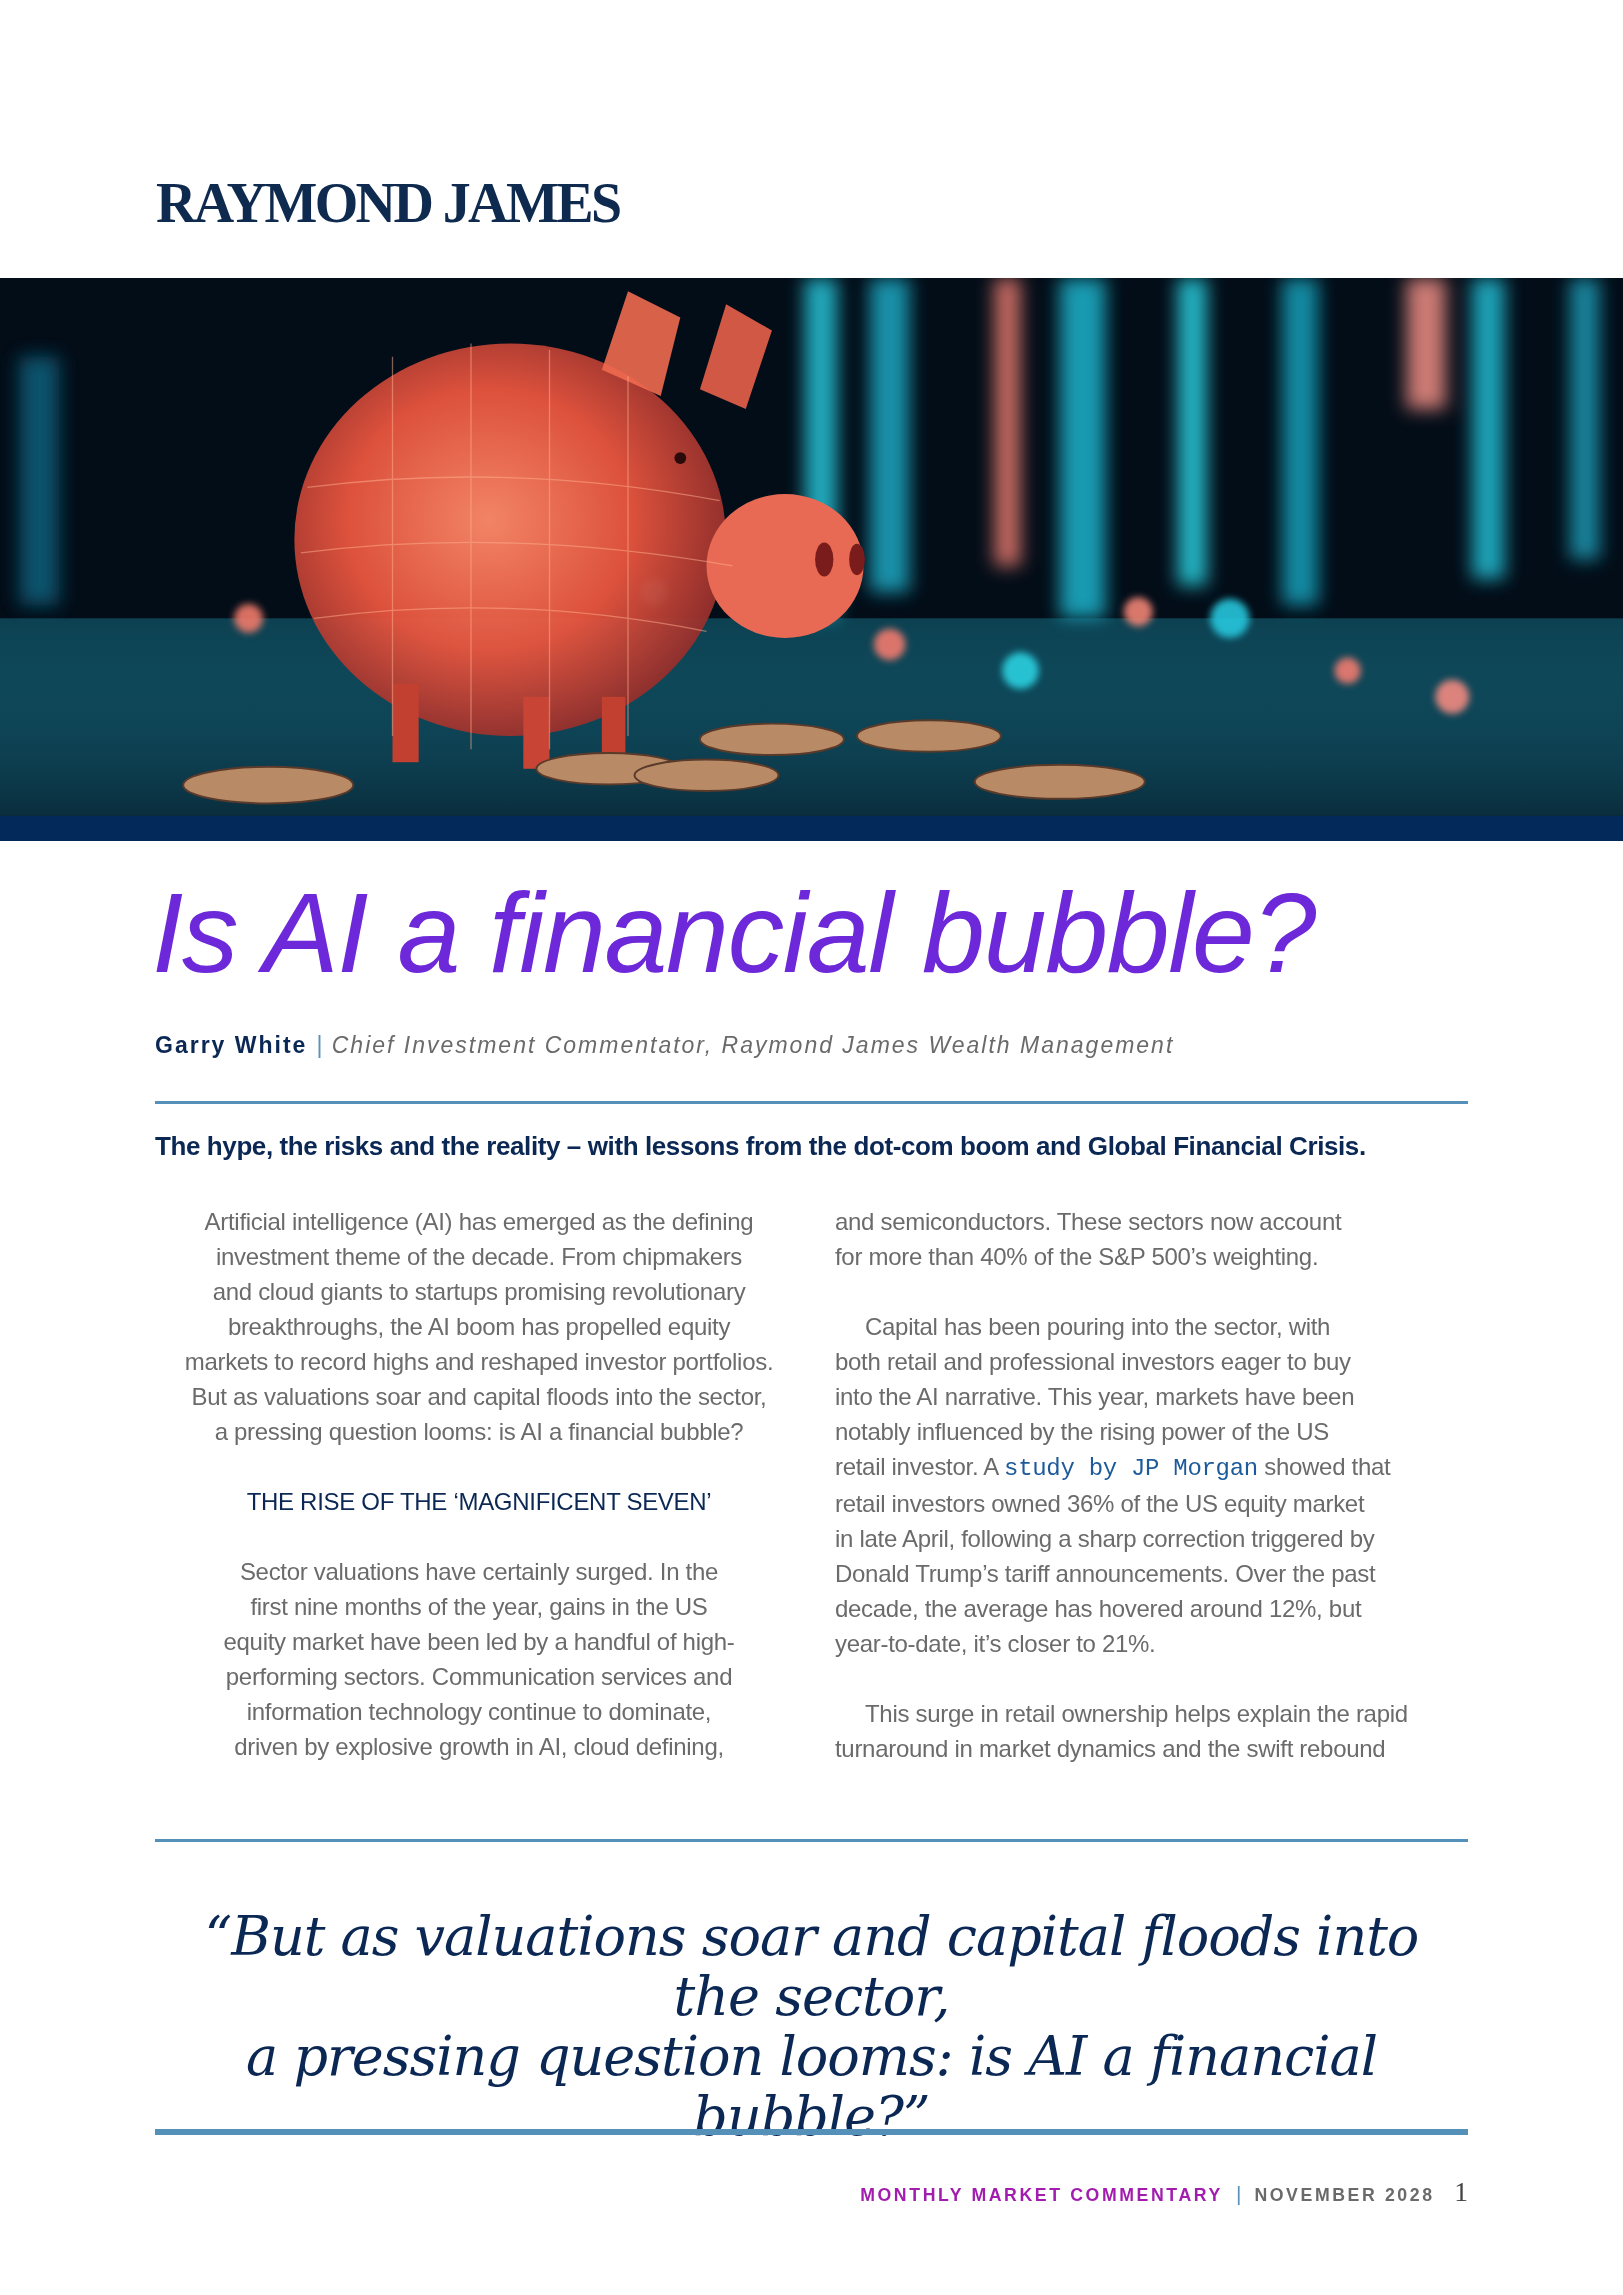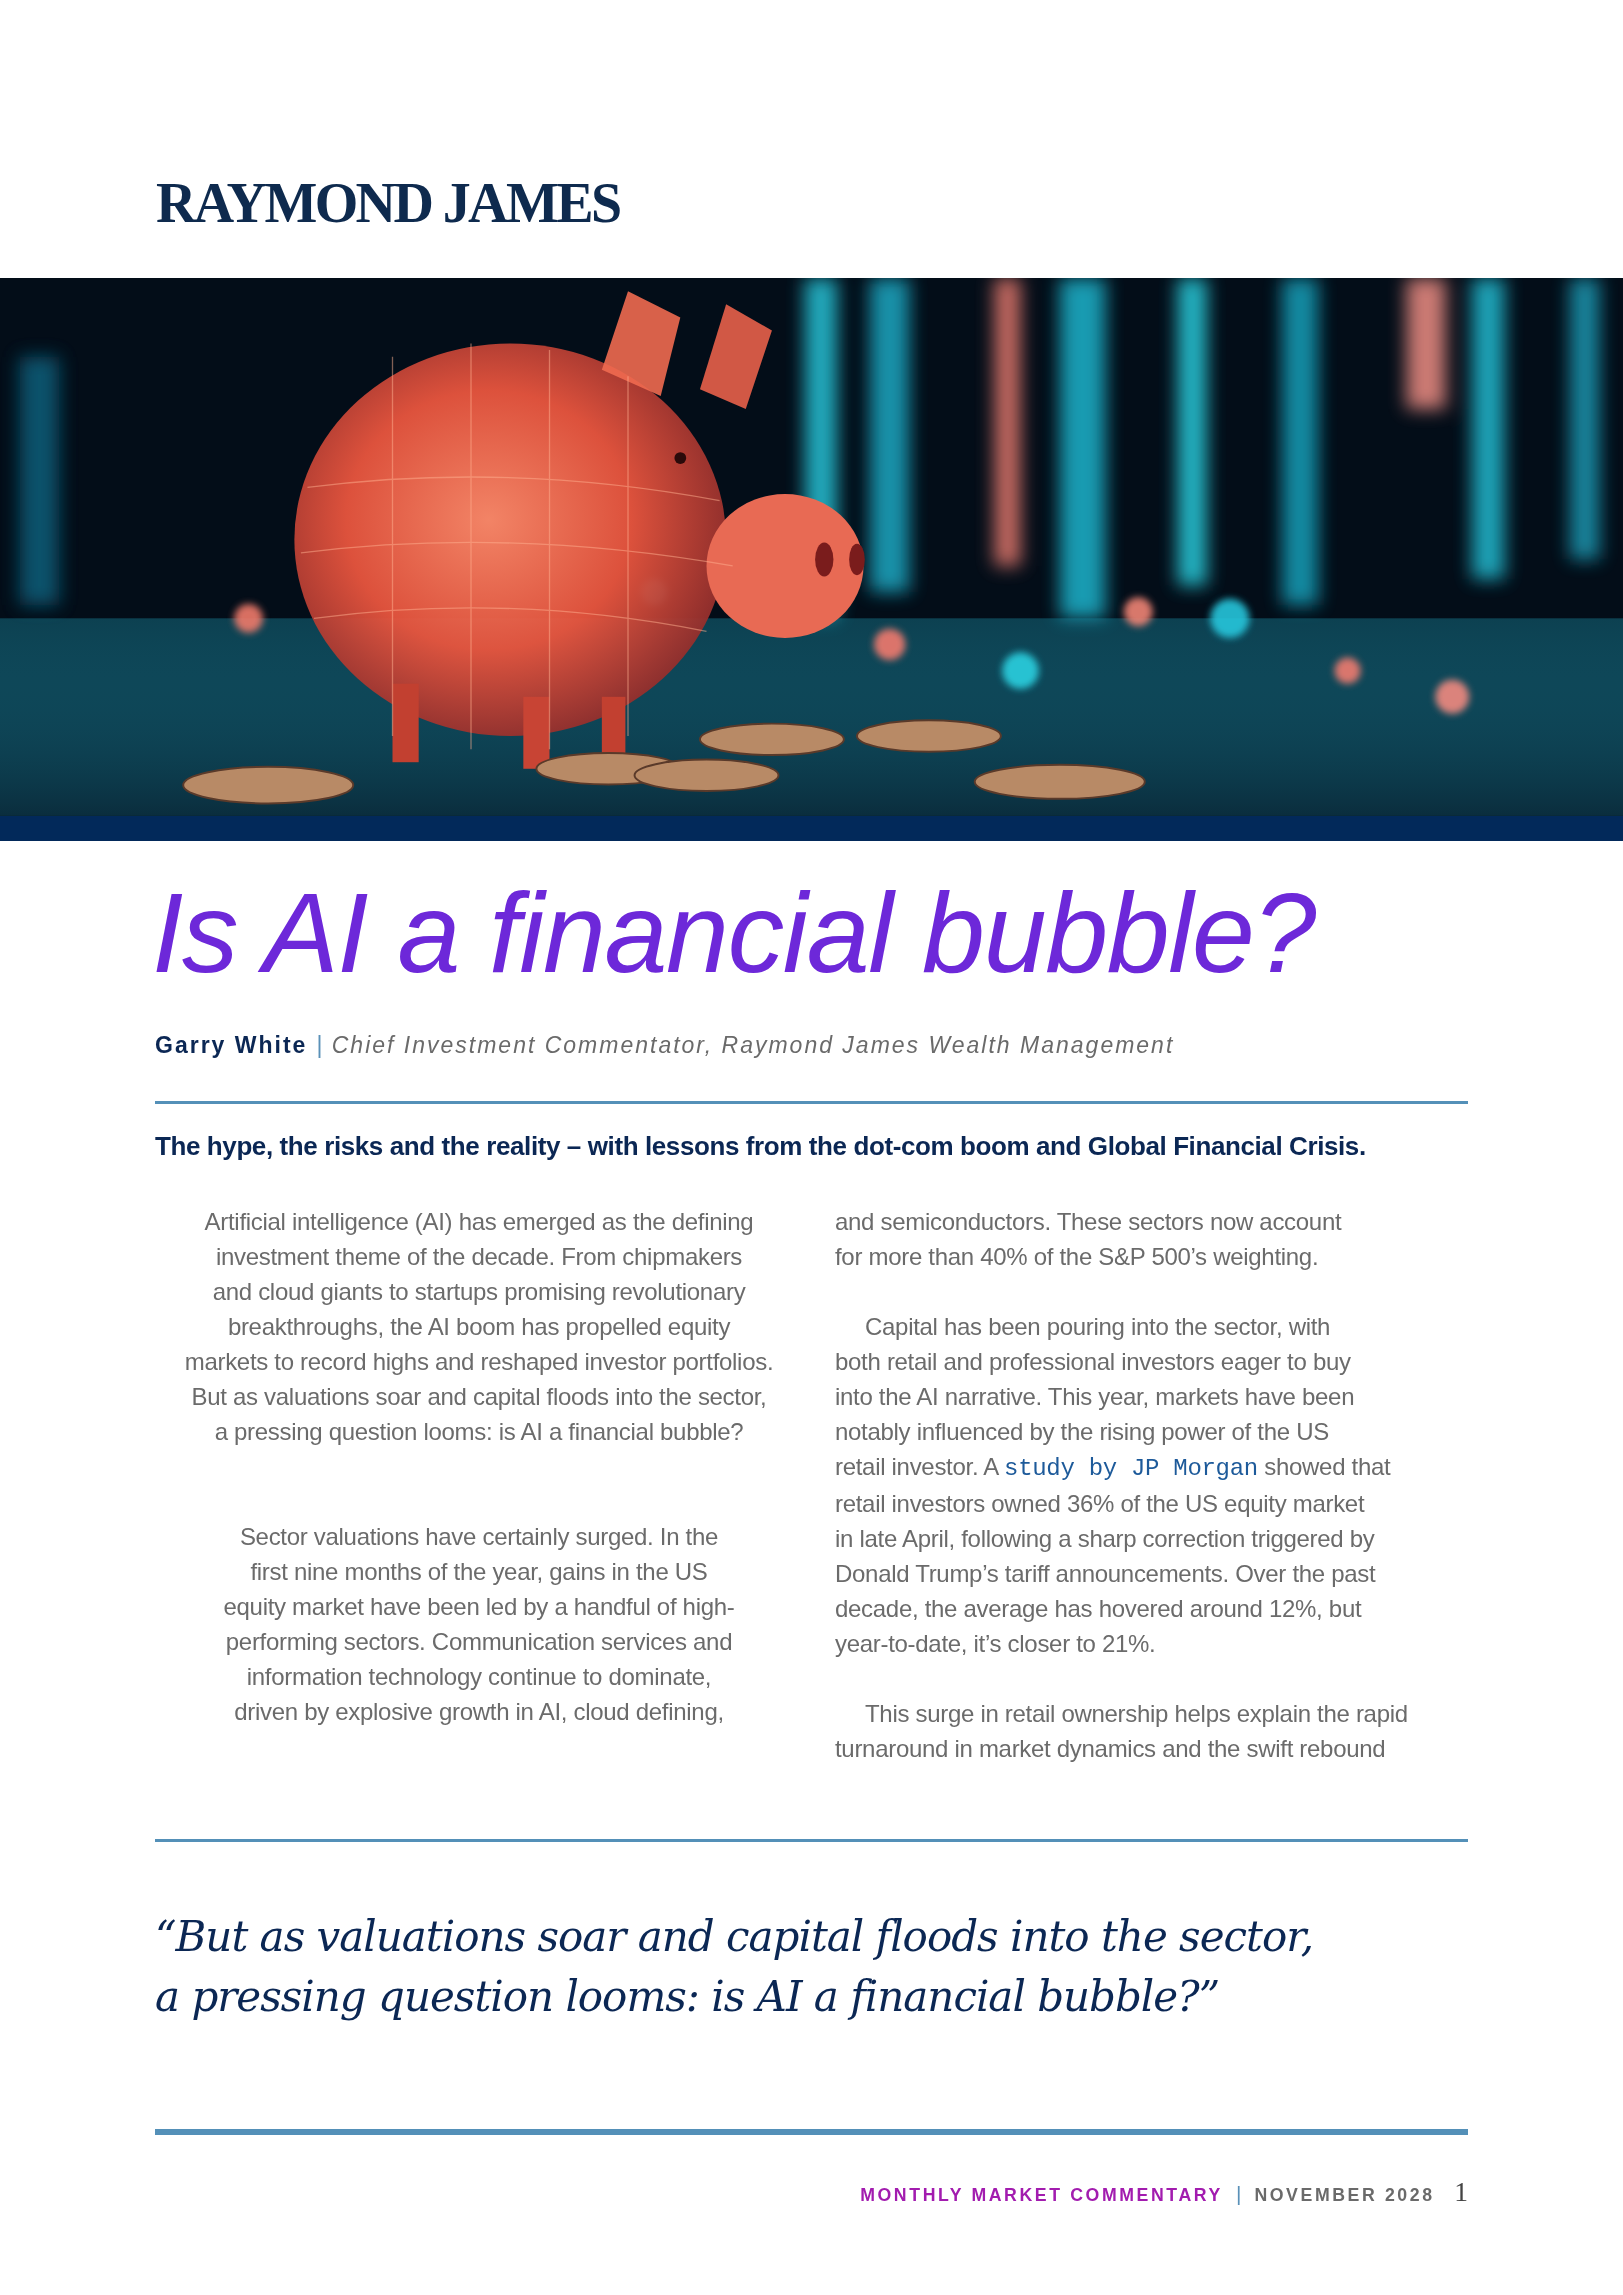--- a/index.html
+++ b/index.html
@@ -36,22 +36,22 @@
   .col { top: 1204px; width: 648px; font-size: 24px; line-height: 35px; color: #6b6b6b; letter-spacing: -0.3px; }
   .col-left { left: 155px; text-align: center; }
   .col-right { left: 835px; width: 654px; }
   .col p { margin: 0; white-space: pre-line; }
   .col .gap { height: 35px; }
   .col .indent { text-indent: 30px; }
   .col .heading { color: #0b2754; }
   .col .link { color: #1d5a9a; text-decoration: none; font-family: Liberation Mono, monospace; }
 
   
-  .quote { left: 155px; top: 1907px; width: 1313px; text-align: left; font-family: "DejaVu Serif", serif;
-           font-style: italic; font-size: 42px; line-height: 60px; color: #0b2754; letter-spacing: -1px; }
+  .quote { left: 155px; top: 1907px; width: 1313px; text-align: center; font-family: "DejaVu Serif", serif;
+           font-style: italic; font-size: 54px; line-height: 60px; color: #0b2754; letter-spacing: -1px; }
 
   
   .footer { right: 155px; top: 2179px; font-size: 17.7px; font-weight: bold; letter-spacing: 2.6px; white-space: nowrap; line-height: 26px; }
   .footer .pub { color: #a21caf; }
   .footer .sep { color: #5a91b8; font-weight: normal; margin: 0 13px; letter-spacing: 0; font-size: 21px; }
   .footer .date { color: #6a6a6a; }
   .footer .page { color: #444; font-family: "Liberation Serif", serif; font-weight: normal; font-size: 27.5px;
                   letter-spacing: 0; margin-left: 19.6px; }
 </style>
 </head>
@@ -150,20 +150,21 @@
 
 <div class="abs col col-left">
   <p>Artificial intelligence (AI) has emerged as the defining
 investment theme of the decade. From chipmakers
 and cloud giants to startups promising revolutionary
 breakthroughs, the AI boom has propelled equity
 markets to record highs and reshaped investor portfolios.
 But as valuations soar and capital floods into the sector,
 a pressing question looms: is AI a financial bubble?</p>
   <div class="gap"></div>
+  <p class="heading">THE RISE OF THE ‘MAGNIFICENT SEVEN’</p>
   <div class="gap"></div>
   <p>Sector valuations have certainly surged. In the
 first nine months of the year, gains in the US
 equity market have been led by a handful of high-
 performing sectors. Communication services and
 information technology continue to dominate,
 driven by explosive growth in AI, cloud defining,</p>
 </div>
 
 <div class="abs col col-right">

